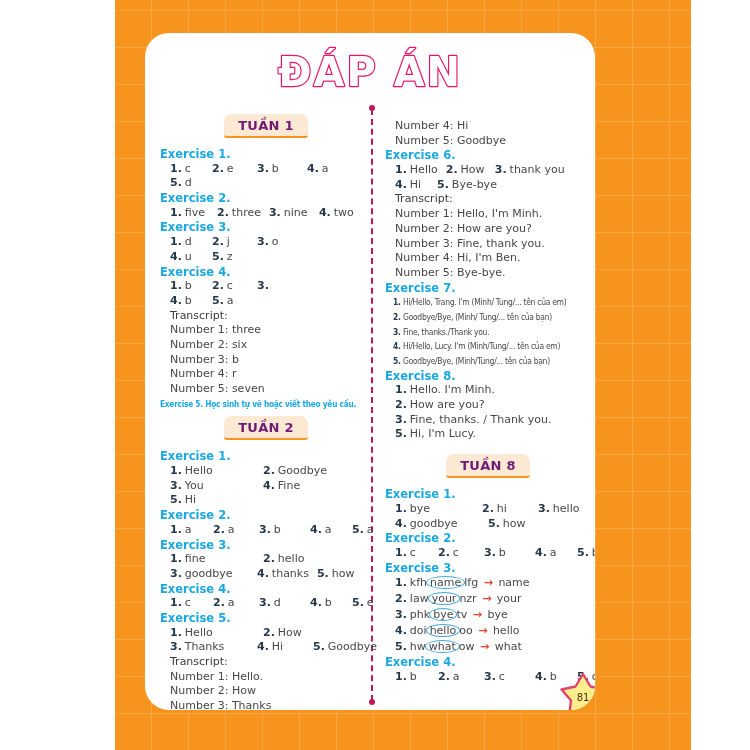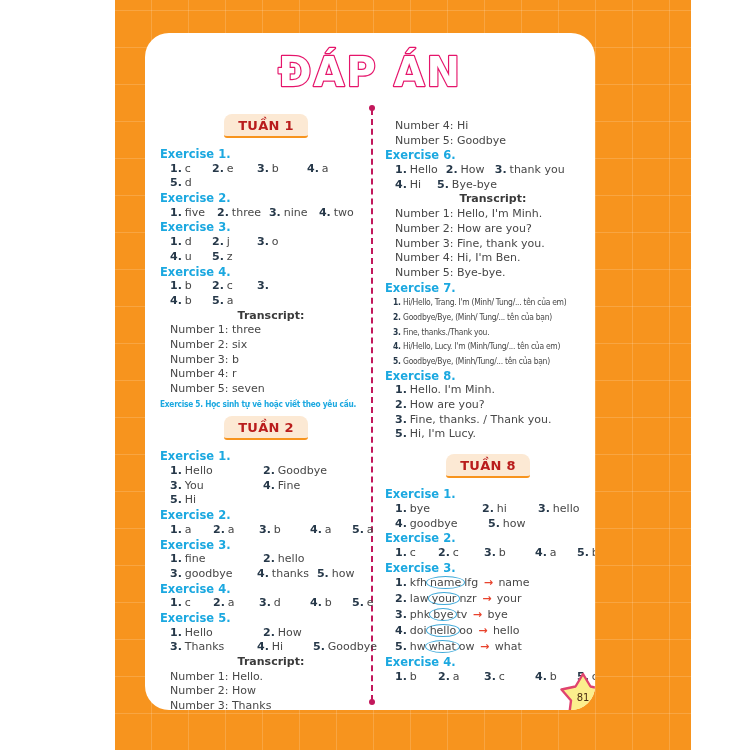--- a/index.html
+++ b/index.html
@@ -25,32 +25,32 @@
   .divider::before, .divider::after { content:""; position:absolute; left:-4px;
              width:6px; height:6px; border-radius:50%; background:#C2175B; }
   .divider::before { top:-4px; } .divider::after { bottom:-4px; }
 
   .col { position:absolute; }
   .col-left  { left:15px;  top:76px; width:212px; }
   .col-right { left:240px; top:86px; width:206px; }
 
   
   .badge-wrap { text-align:center; margin:5px 0 9px; }
-  .badge { display:inline-block; background:#FCE9D4; color:#b91c1c; font-weight:bold;
+  .badge { display:inline-block; background:#FCE9D4; color:#701a75; font-weight:bold;
            font-size:13px; padding:4px 14px 3px; border-radius:8px 8px 3px 3px;
            border-bottom:2.5px solid #F7941E; letter-spacing:.3px; }
 
   .ex { color:#1BA8E0; font-weight:bold; font-size:11.5px; height:14.7px; line-height:14.7px;
         white-space:nowrap; }
   .note { font-size:9.5px; letter-spacing:-.3px; white-space:nowrap;
           transform:scaleX(.78); transform-origin:0 50%; width:130%; }
 
   .line { height:14.7px; line-height:14.7px; font-size:11px; color:#474747;
           padding-left:10px; white-space:nowrap; }
-  .bold-line { font-weight:bold; color:#3a3a3a;text-align:center; }
+  .bold-line { font-weight:normal; color:#3a3a3a; }
   .num { color:#263849; font-weight:bold; margin-right:3px; }
 
   .row { display:flex; height:14.7px; line-height:14.7px; font-size:11px; color:#474747;
          padding-left:10px; }
   .cell { white-space:nowrap; padding-right:8px; flex-shrink:0; }
   .t4s .cell:nth-child(1){min-width:42px} .t4s .cell:nth-child(2){min-width:45px} .t4s .cell:nth-child(3){min-width:50px}
   .t4w .cell:nth-child(1){min-width:47px} .t4w .cell:nth-child(2){min-width:48px} .t4w .cell:nth-child(3){min-width:50px}
   .t3s .cell:nth-child(1){min-width:42px} .t3s .cell:nth-child(2){min-width:45px}
   .t2s .cell:nth-child(1){min-width:42px}
   .t5s .cell:nth-child(1){min-width:43px} .t5s .cell:nth-child(2){min-width:46px}

